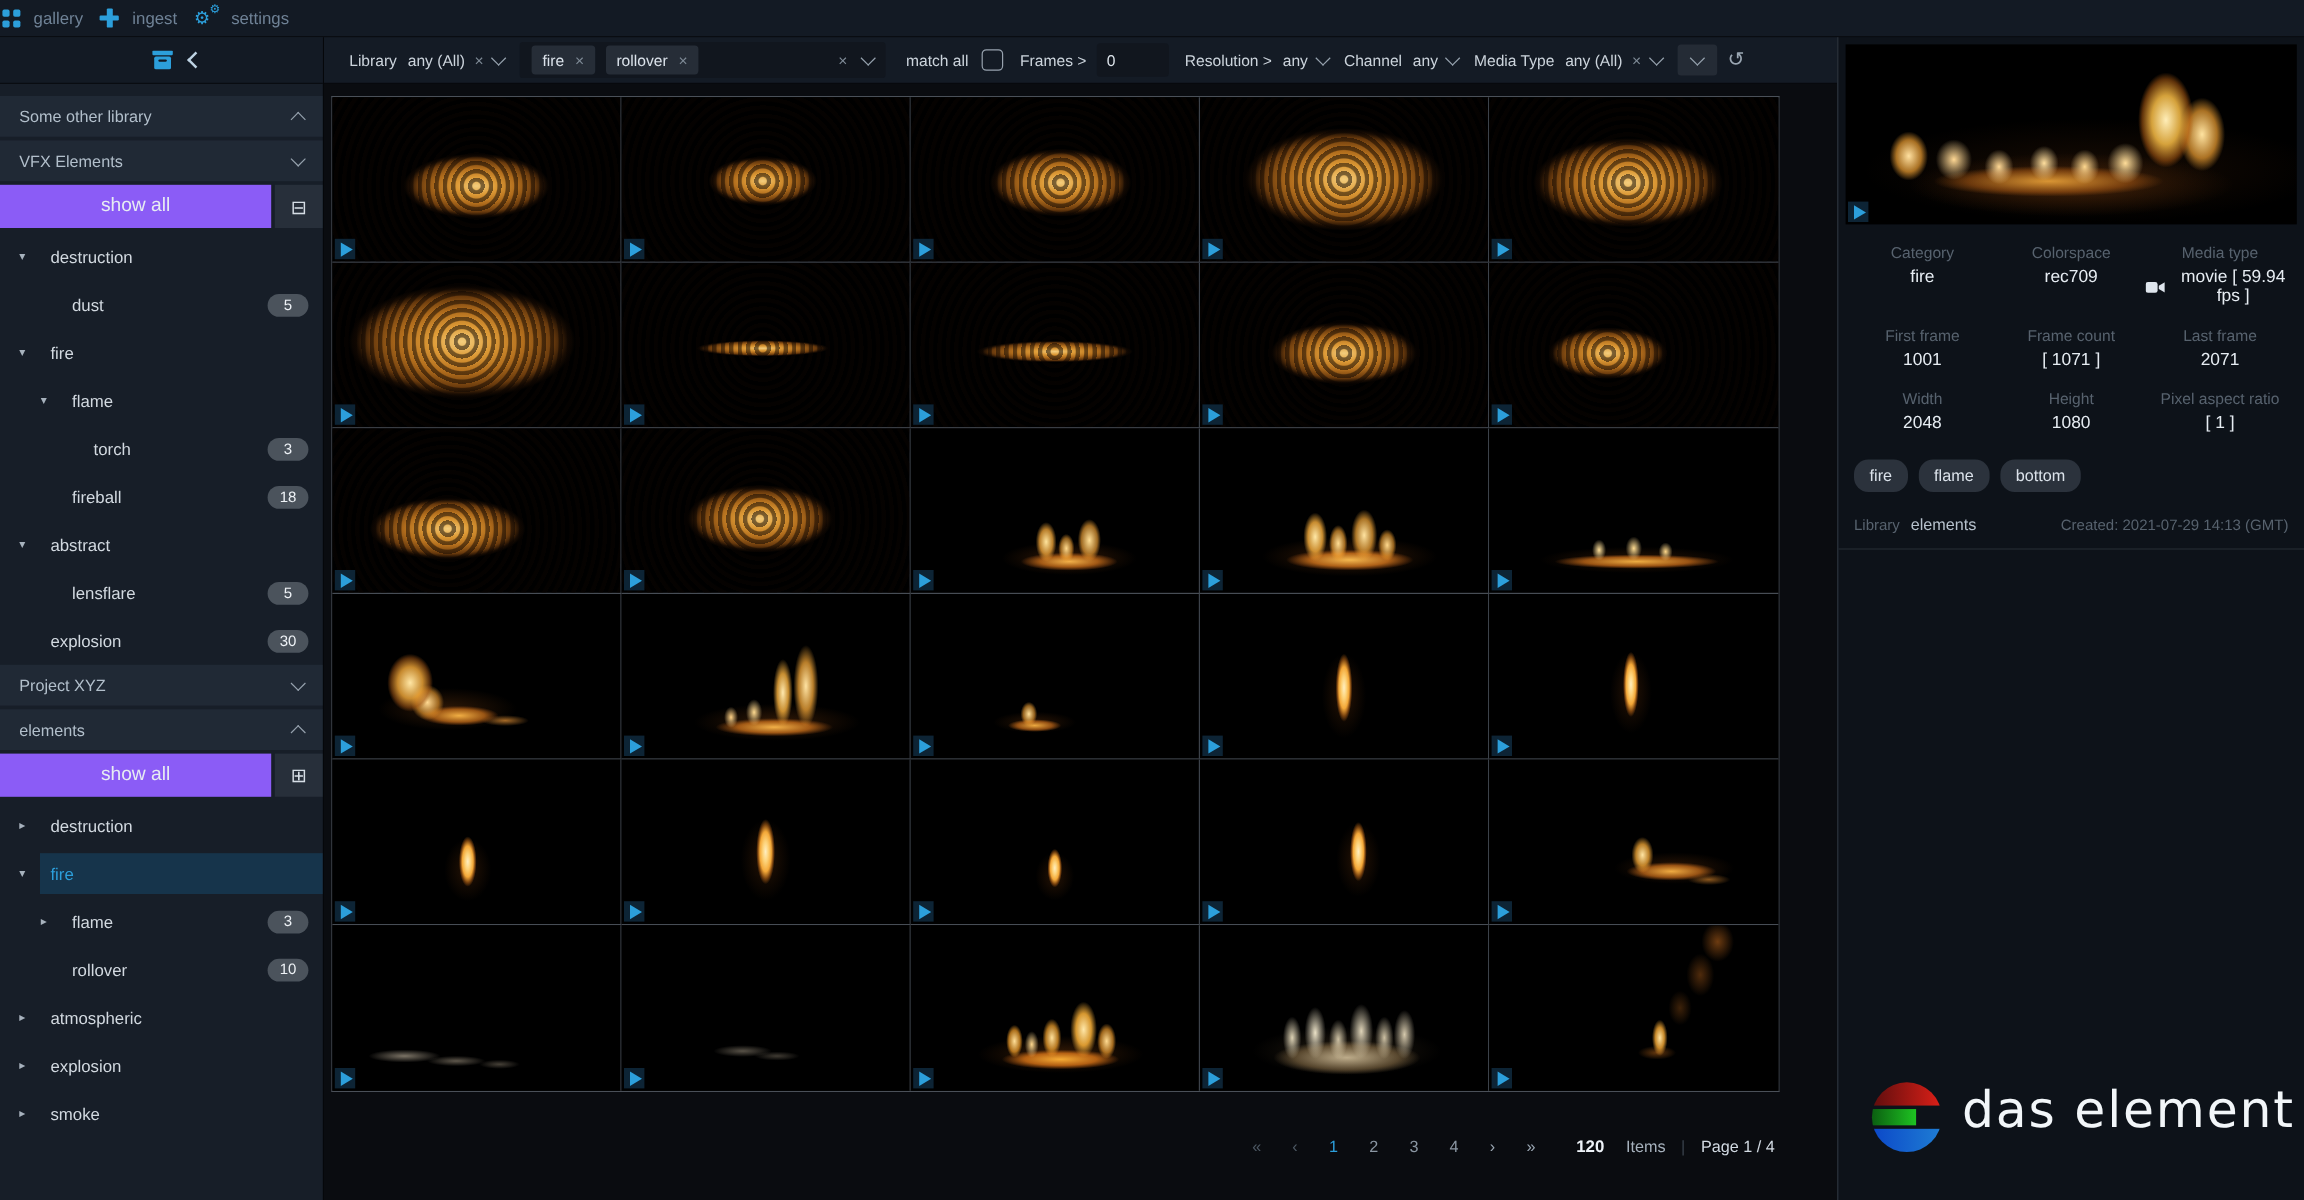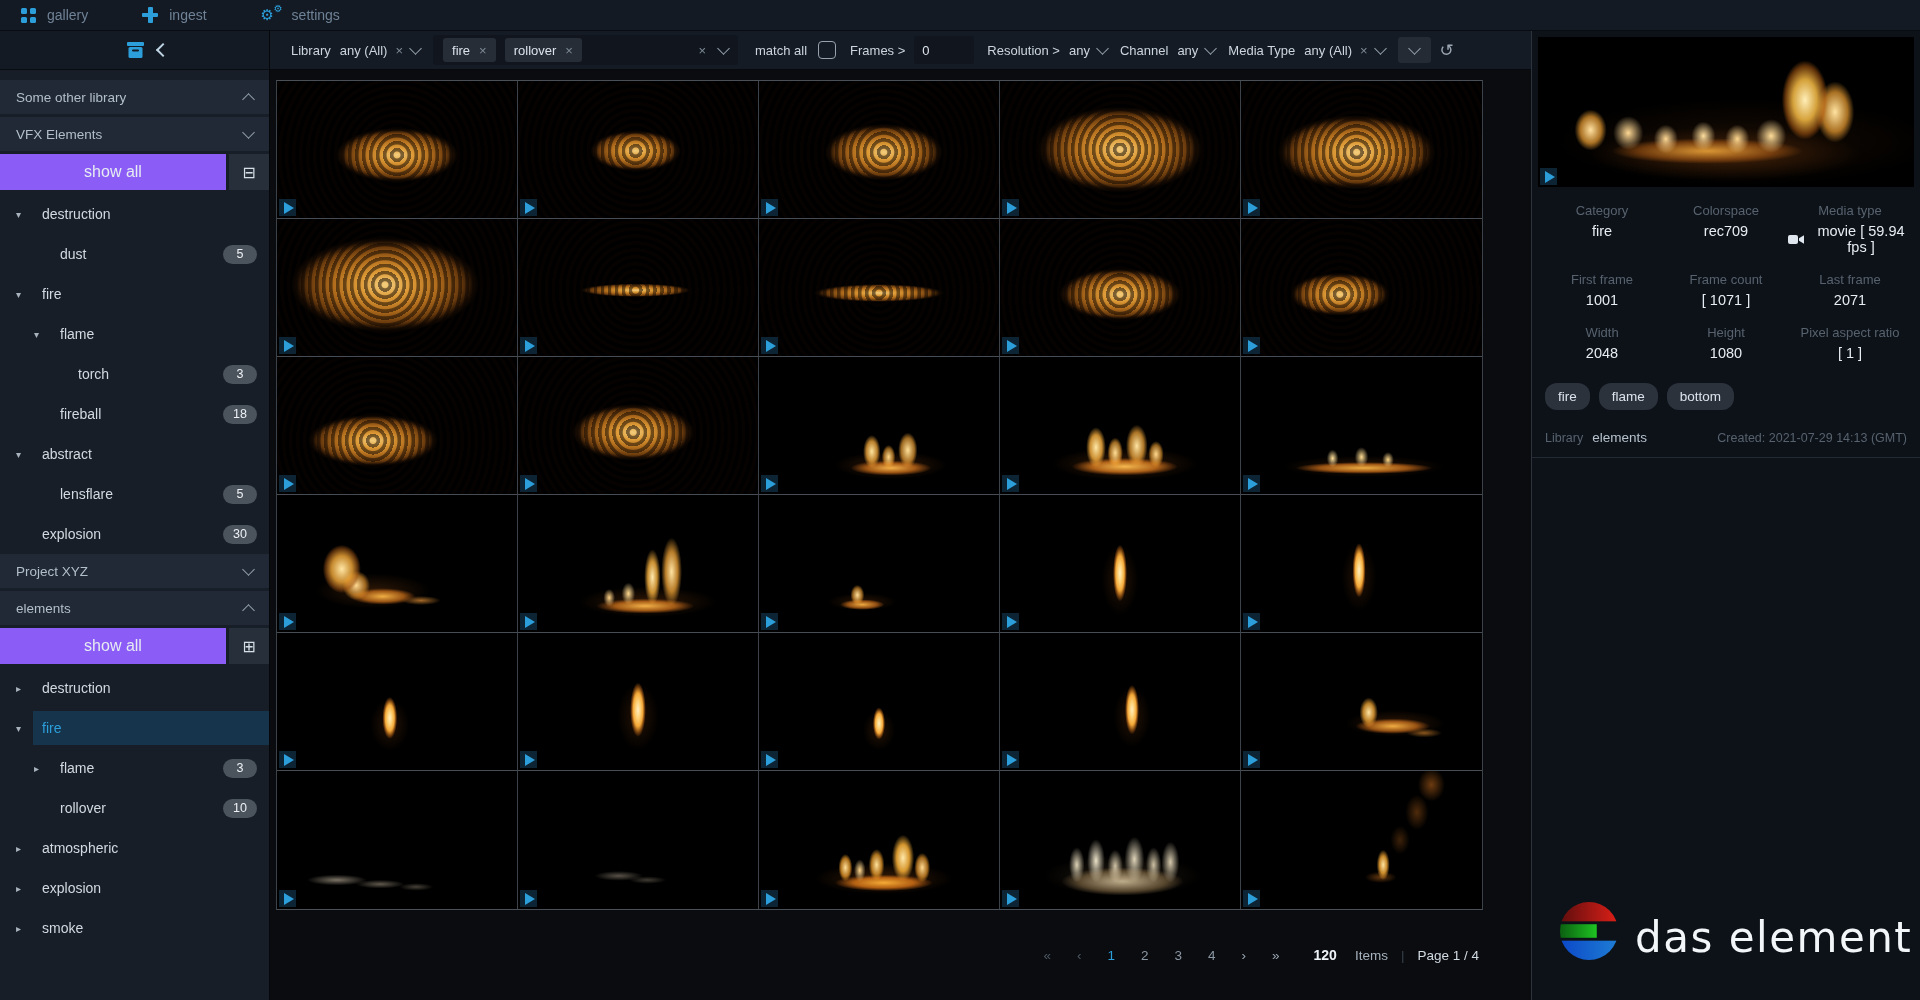--- a/index.html
+++ b/index.html
@@ -1,21 +1,21 @@
 <!DOCTYPE html>
 <html><head>
 <meta charset="utf-8">
 <style>
   html,body{margin:0;padding:0}
   body{width:1920px;height:1000px;background:#0a0c10;font-family:"Liberation Sans",sans-serif;overflow:hidden;color:#cfd7de;position:relative}
   .glyph{font-family:"DejaVu Sans",sans-serif}
   [data-interactable="true"]{cursor:pointer}
 
   
-  .topbar{height:30px;background:#131a24;border-bottom:1px solid #090c11;display:flex;align-items:center;padding-left:21px;gap:54px}
+  .topbar{height:30px;background:#131a24;border-bottom:1px solid #090c11;display:flex;align-items:center;padding-left:2px;gap:14px}
   .tab{display:flex;align-items:center;gap:11px;font-size:14px;color:#6f8296}
   .ico-grid{width:15px;height:15px;position:relative;display:inline-block}
   .ico-grid::before{content:"";position:absolute;left:0;top:0;width:6px;height:6px;background:#2c9fdb;border-radius:1.5px;box-shadow:9px 0 0 #2c9fdb,0 9px 0 #2c9fdb,9px 9px 0 #2c9fdb}
   .ico-plus{width:16px;height:16px;position:relative;display:inline-block}
   .ico-plus::before{content:"";position:absolute;left:0;top:5.75px;width:16px;height:4.5px;background:#2c9fdb;border-radius:1px}
   .ico-plus::after{content:"";position:absolute;left:5.75px;top:0;width:4.5px;height:16px;background:#2c9fdb;border-radius:1px}
   .ico-gears{position:relative;display:inline-block;width:20px;height:18px;color:#2c9fdb}
   .ico-gears .g1{font-size:15px;position:absolute;left:0;top:0;line-height:18px}
   .ico-gears .g2{font-size:10px;position:absolute;right:-2px;top:-3px}
 
@@ -103,21 +103,21 @@
   .meta{display:grid;grid-template-columns:1fr 1fr 1fr;row-gap:17px;margin:16px 8px 0;text-align:center}
   .meta-label{font-size:13px;color:#57626e;margin-bottom:5px}
   .meta-value{font-size:14.5px;color:#e6ecf2;display:flex;align-items:center;justify-content:center;gap:6px}
   .tags{display:flex;gap:9px;margin:22px 13px 0}
   .tag-pill{background:#2b323c;border-radius:12px;height:27px;display:flex;align-items:center;padding:0 13px;font-size:13.5px;color:#dbe2ea}
   .librow{display:flex;align-items:baseline;margin:20px 13px 0;font-size:12.5px}
   .lib-label{color:#57626e}
   .lib-value{color:#b6c1cc;font-size:13.5px;margin-left:9px}
   .created{margin-left:auto;color:#57626e}
   .divider{height:1px;background:#232a33;margin-top:12px}
-  .brand{position:absolute;left:26px;bottom:38px;display:flex;align-items:flex-end;gap:15px}
+  .brand{position:absolute;left:26px;bottom:38px;display:flex;align-items:flex-start;gap:15px}
   .brand-name{font-size:42px;color:#f2f6f9;letter-spacing:1.5px;font-family:"DejaVu Sans",sans-serif}
 
   
   .emb{background:
     repeating-radial-gradient(circle at var(--cx) var(--cy),rgba(0,0,0,0) 0 3px,rgba(10,4,1,.5) 4px 7px),
     radial-gradient(ellipse var(--w) var(--h) at var(--cx) var(--cy),#f3cd7d 0%,#dd9a36 22%,#b06c1c 45%,#693a0d 66%,rgba(40,20,5,.6) 76%,transparent 82%)}
   .k-ember-cluster-a{--cx:50%;--cy:54%;--w:31%;--h:24%}
   .k-ember-cluster-b{--cx:49%;--cy:51%;--w:23%;--h:18%}
   .k-ember-cluster-c{--cx:52%;--cy:52%;--w:30%;--h:25%}
   .k-ember-cluster-d{--cx:50%;--cy:50%;--w:42%;--h:38%}

